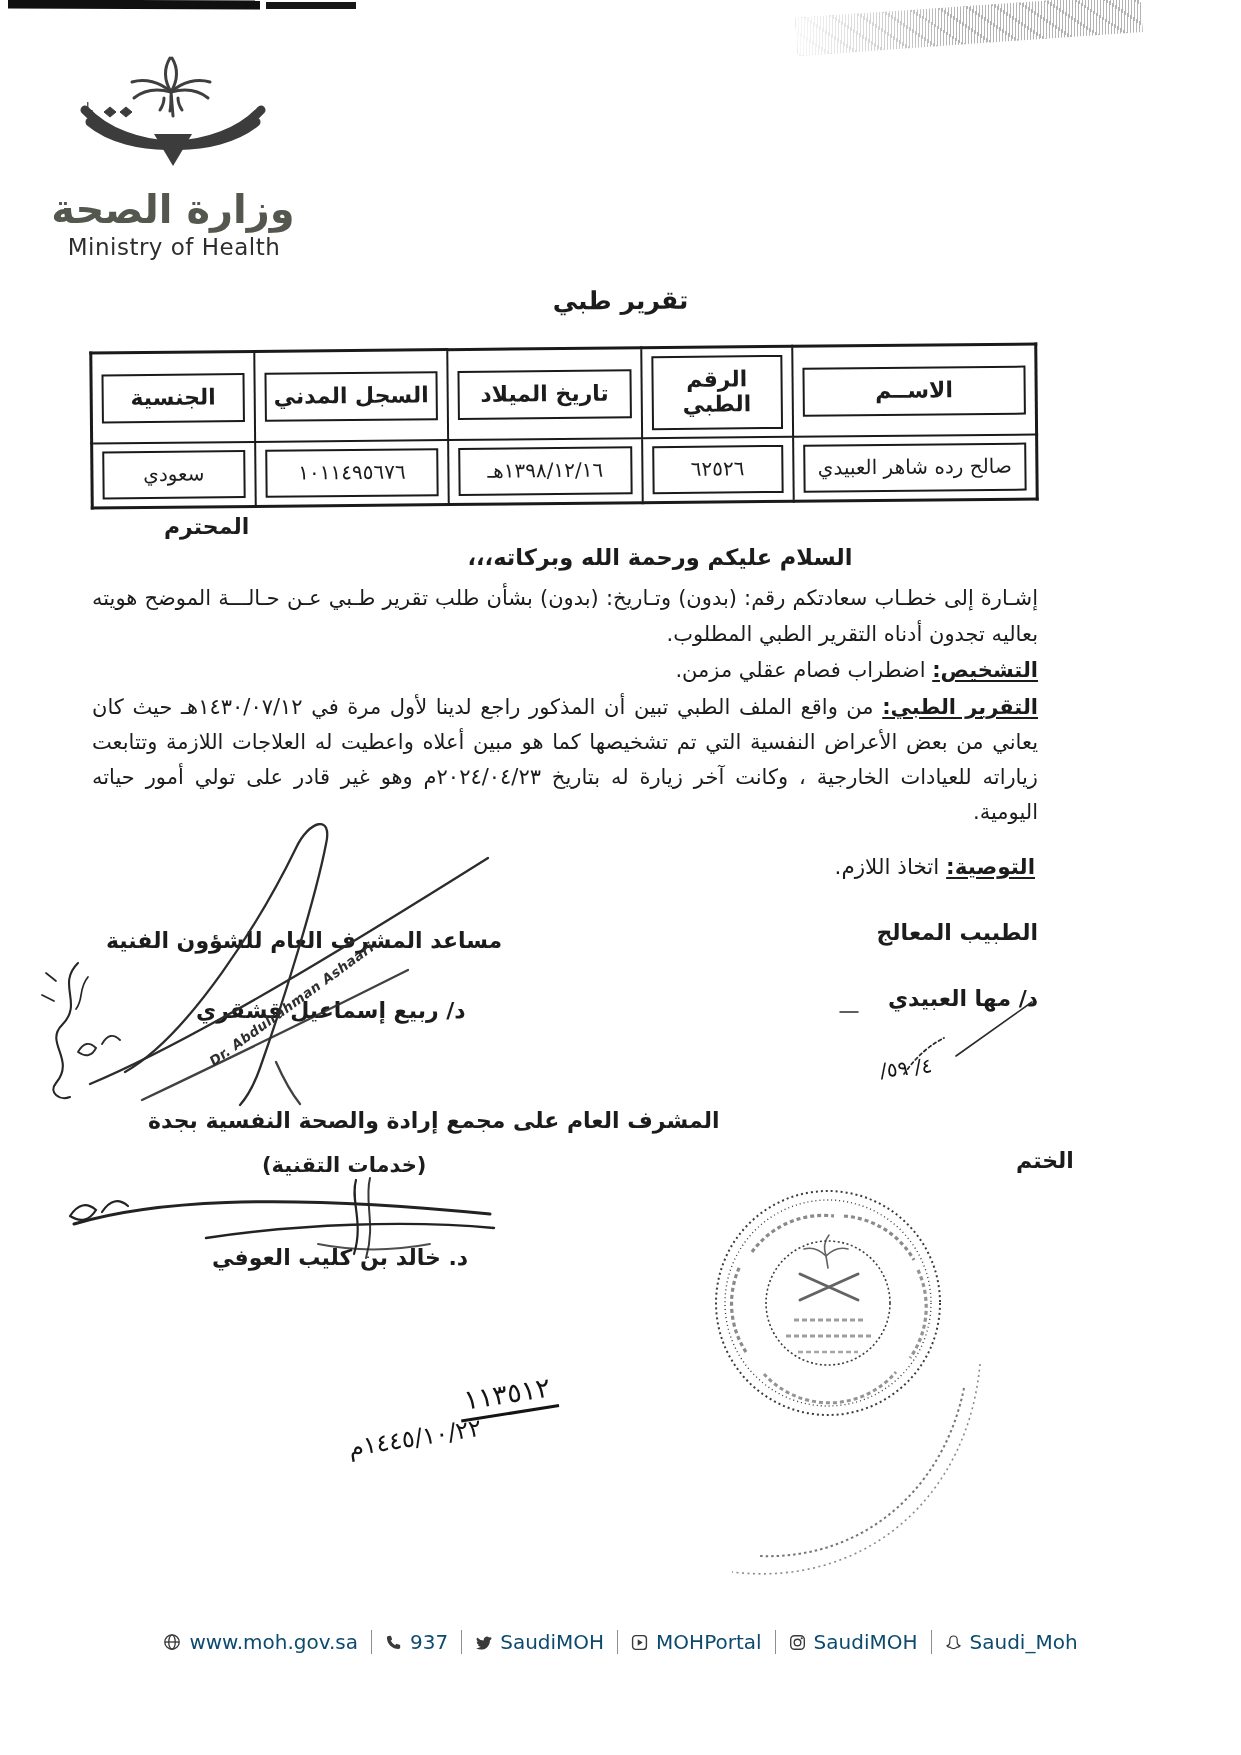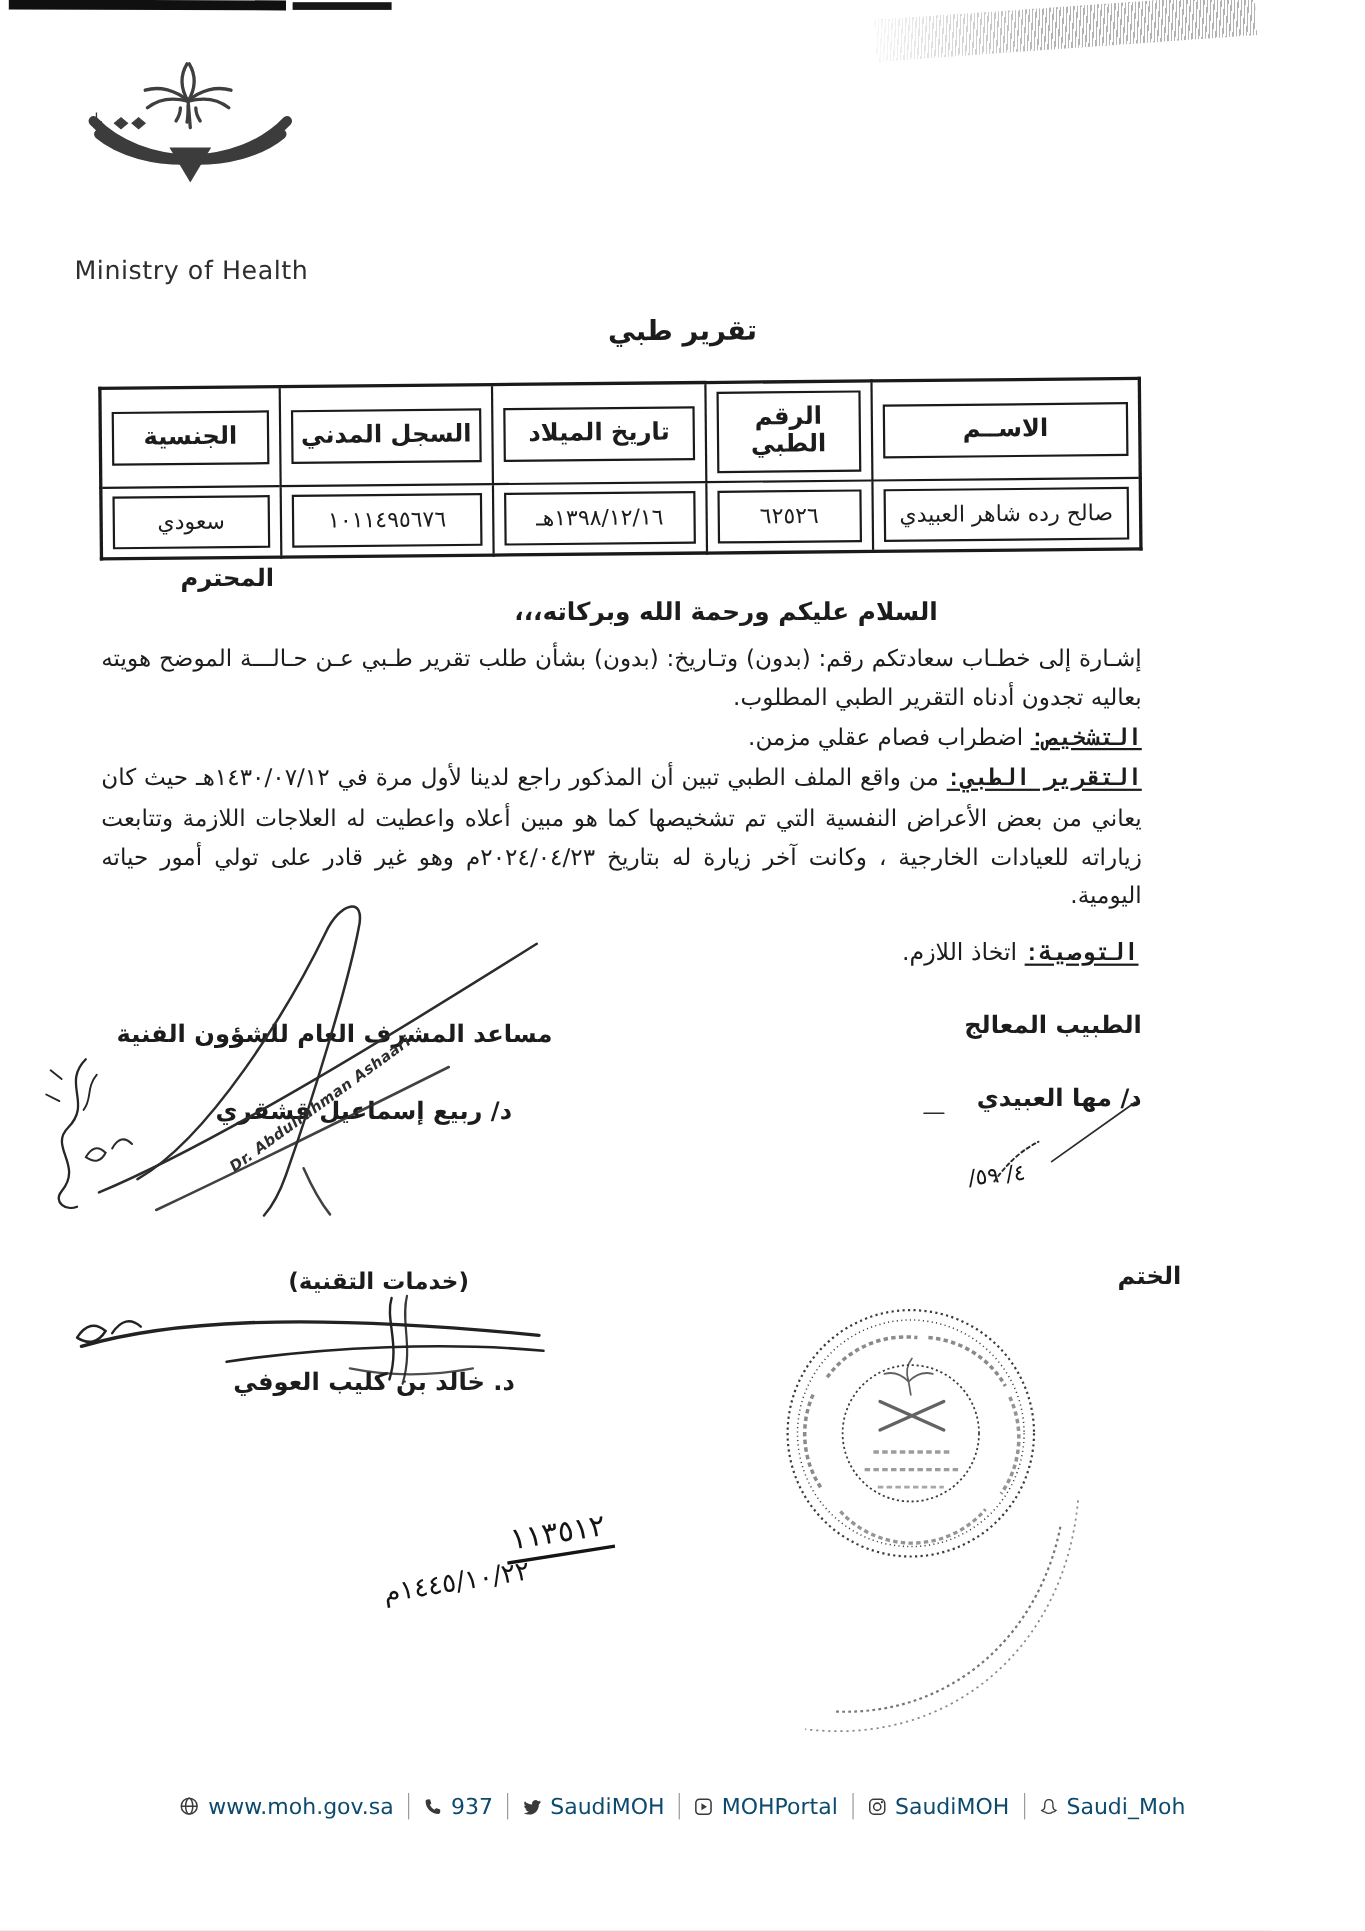--- a/index.html
+++ b/index.html
@@ -4,21 +4,21 @@
 <style>
   html,body{margin:0;padding:0;background:#e8e8e8;}
   .page{
     position:relative;width:1241px;height:1755px;margin:0 auto;
     background:#ffffff;overflow:hidden;color:#1c1c1c;
     font-family:"DejaVu Sans",sans-serif;
   }
   .abs{position:absolute;}
   .ar{direction:rtl;}
   .u{text-decoration:underline;text-underline-offset:3px;}
-  .b{font-weight:bold;font-family:Liberation Mono, monospace;}
+  .b{font-weight:bold;}
 
   
   .scan-bar1{left:8px;top:0;width:252px;height:9px;background:#101010;transform:rotate(.2deg);}
   .scan-bar2{left:266px;top:2px;width:90px;height:7px;background:#161616;}
   .scan-streak{
     left:796px;top:6px;width:346px;height:38px;transform:rotate(-4deg);opacity:.6;
     background:
       linear-gradient(to right, rgba(255,255,255,.9), rgba(255,255,255,0) 45%),
       repeating-linear-gradient(97deg, rgba(25,25,25,.55) 0 1.2px, rgba(255,255,255,0) 1.2px 3.1px);
   }
@@ -103,20 +103,21 @@
     <g stroke="#3c3c3c" fill="none" stroke-linecap="round">
       <path d="M22 72 C 60 104, 150 106, 193 60" stroke-width="9"></path>
       <path d="M188 72 C 150 104, 60 106, 17 60" stroke-width="9"></path>
     </g>
     <polygon points="86,84 124,84 105,116" fill="#3c3c3c"></polygon>
     <g stroke="#3c3c3c" fill="#3c3c3c" stroke-width="1">
       <path d="M36 62 l6 -5 6 5 -6 5 z"></path>
       <path d="M52 62 l6 -5 6 5 -6 5 z"></path>
     </g>
   </svg>
+  <div class="abs wordmark-ar ar">وزارة الصحة</div>
   <div class="abs wordmark-en">Ministry of Health</div>
 
   <div class="abs doc-title ar">تقرير طبي</div>
 
   <div class="abs patient-table-wrap">
     <table class="ptable" dir="rtl">
       <colgroup>
         <col style="width:242px">
           <col style="width:150px">
           <col style="width:192px">
@@ -205,20 +206,21 @@
   </svg>
 
   <svg class="abs sig" style="left:26px;top:955px;" width="80" height="150" viewBox="0 0 80 150">
     <g stroke="#262626" fill="none" stroke-width="2.1" stroke-linecap="round">
       <path d="M52 8 C 30 30, 58 48, 36 70 C 18 88, 50 104, 30 128 C 22 138, 34 146, 44 142"></path>
       <path d="M62 22 C 52 34, 58 44, 50 54" stroke-width="1.7"></path>
       <path d="M20 18 l10 8 M16 40 l12 6" stroke-width="1.7"></path>
     </g>
   </svg>
 
+  <div class="abs sup-title ar">المشرف العام على مجمع إرادة والصحة النفسية بجدة</div>
   <div class="abs sup-unit ar">(خدمات التقنية)</div>
   <div class="abs sup-name ar">د. خالد بن كليب العوفي</div>
   <svg class="abs sig" style="left:58px;top:1172px;" width="440" height="95" viewBox="0 0 440 95">
     <g stroke="#222" fill="none" stroke-linecap="round">
       <path d="M16 52 C 90 30, 210 20, 432 42" stroke-width="3"></path>
       <path d="M148 66 C 240 52, 350 48, 436 56" stroke-width="2.4"></path>
       <path d="M12 44 q12 -18 26 -6 q-10 16 -26 6" stroke-width="2.2"></path>
       <path d="M44 40 q12 -18 26 -6" stroke-width="2.2"></path>
       <path d="M298 8 C 292 28, 306 50, 296 82" stroke-width="2.2"></path>
       <path d="M312 6 C 306 30, 318 52, 308 86" stroke-width="2" opacity=".9"></path>

